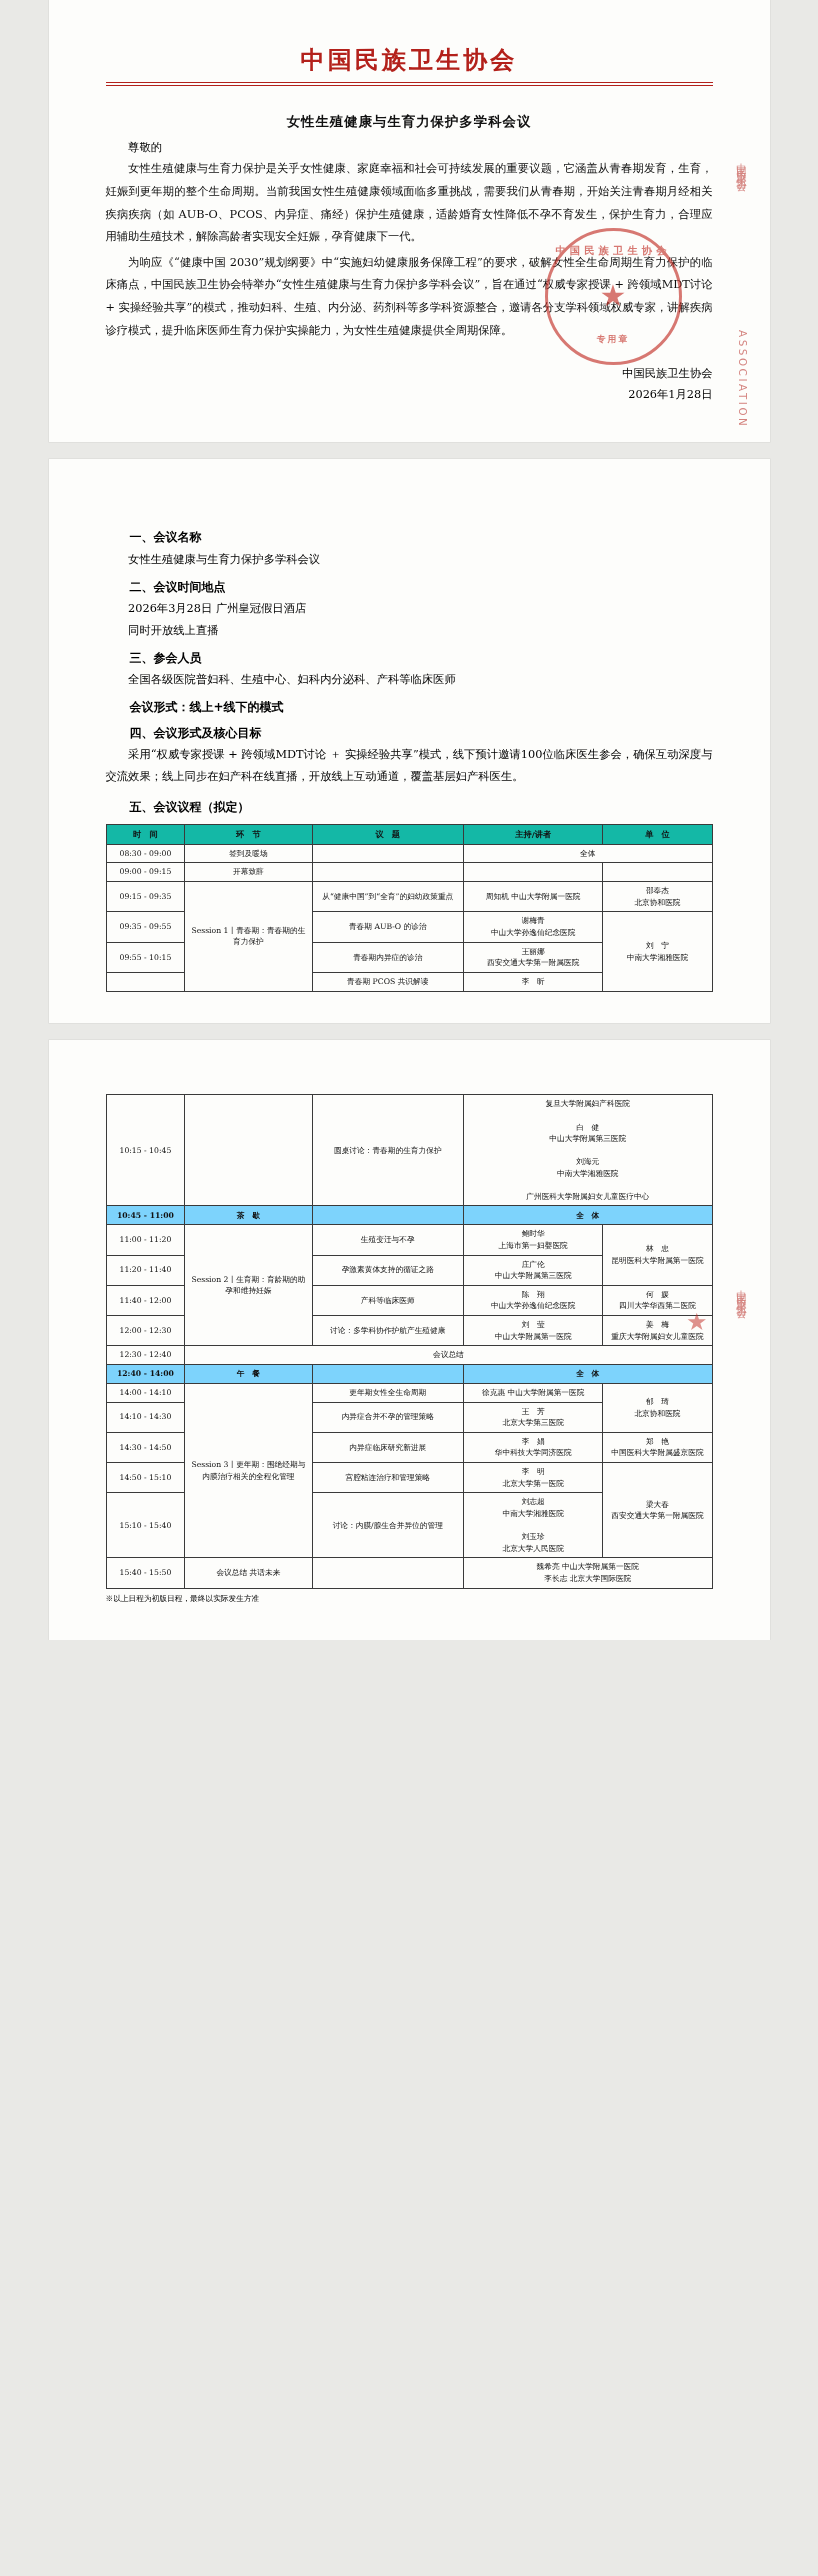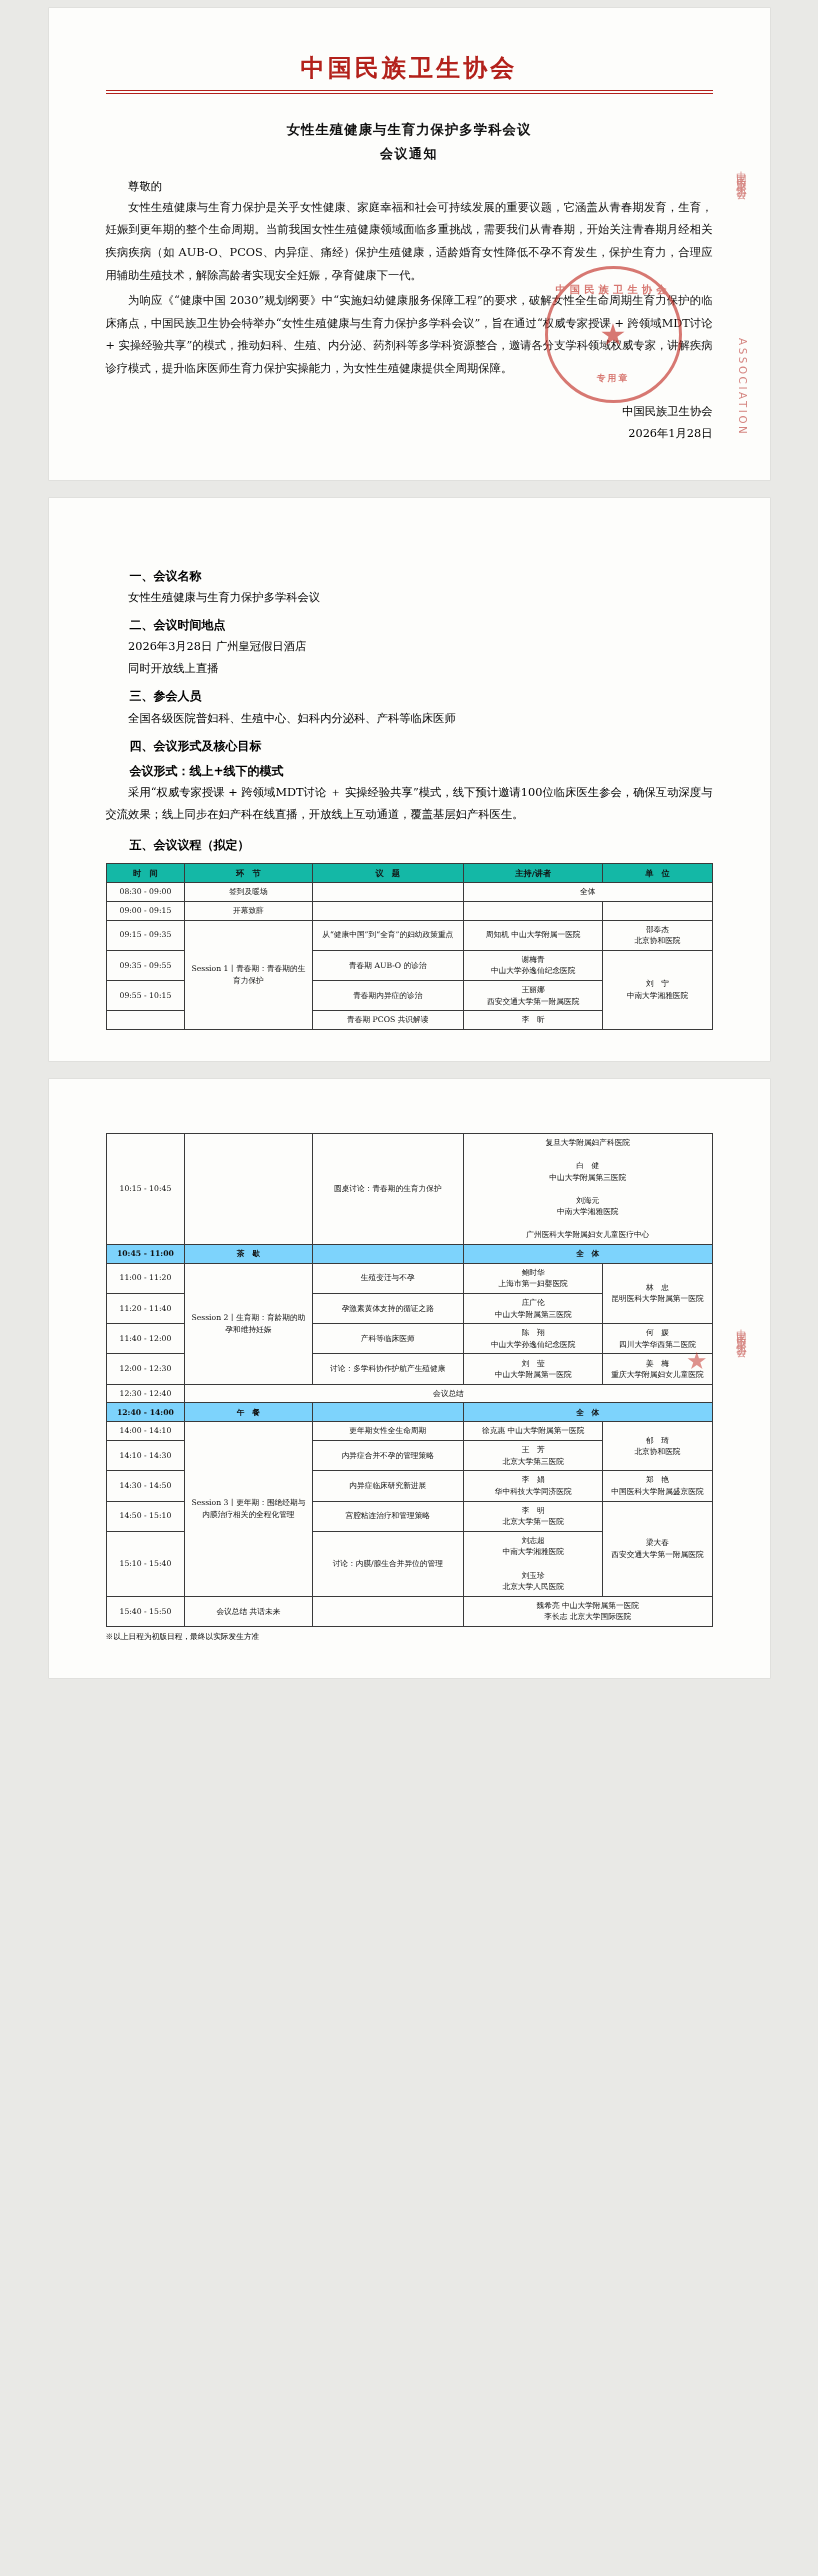--- a/index.html
+++ b/index.html
@@ -1,20 +1,20 @@
 <!DOCTYPE html>
 <html lang="zh" style="font-size:8.2px"><head>
 <meta charset="utf-8">
 <style>
   html,body{margin:0;padding:0;background:#e9e9e6;}
   body{font-family:"DejaVu Sans","Liberation Sans",sans-serif;}
   .page{
     width:818px;
     background:#e9e9e6;
-    margin:8px auto;
+    margin:0 auto;
     position:relative;
   }
   .sheet{
     background:#fdfdfb;
     margin:0 auto;
     position:relative;
     box-shadow:0 0 0 0.5px #d8d8d4;
   }
   
   #sheet1{width:721px;padding:31px 57px 36px 57px;box-sizing:border-box;margin-bottom:17.5px;}
@@ -164,21 +164,20 @@
 </head>
 <body>
 
 <div class="page">
 
   <div class="sheet" id="sheet1">
     <div class="org-title">中国民族卫生协会</div>
     <div class="org-rule"></div>
 
     <div class="doc-title">女性生殖健康与生育力保护多学科会议</div>
-    <div class="doc-subtitle">会议通知</div>
 
     <div class="salutation">尊敬的</div>
 
     <p class="para">女性生殖健康与生育力保护是关乎女性健康、家庭幸福和社会可持续发展的重要议题，它涵盖从青春期发育，生育，妊娠到更年期的整个生命周期。当前我国女性生殖健康领域面临多重挑战，需要我们从青春期，开始关注青春期月经相关疾病疾病（如 AUB-O、PCOS、内异症、痛经）保护生殖健康，适龄婚育女性降低不孕不育发生，保护生育力，合理应用辅助生殖技术，解除高龄者实现安全妊娠，孕育健康下一代。</p>
     <p class="para">为响应《“健康中国 2030”规划纲要》中“实施妇幼健康服务保障工程”的要求，破解女性全生命周期生育力保护的临床痛点，中国民族卫生协会特举办“女性生殖健康与生育力保护多学科会议”，旨在通过“权威专家授课 + 跨领域MDT讨论 + 实操经验共享”的模式，推动妇科、生殖、内分泌、药剂科等多学科资源整合，邀请各分支学科领域权威专家，讲解疾病诊疗模式，提升临床医师生育力保护实操能力，为女性生殖健康提供全周期保障。</p>
 
     <div class="side-stamp" style="right:20.6px;top:155px;">中国民族卫生协会</div>
     <div class="side-stamp" style="right:20.6px;top:330px;">ASSOCIATION</div>
 
     <div class="seal" id="seal1">
@@ -198,22 +197,22 @@
     <div class="sec-h">一、会议名称</div>
     <div class="sec-p">女性生殖健康与生育力保护多学科会议</div>
 
     <div class="sec-h">二、会议时间地点</div>
     <div class="sec-p">2026年3月28日    广州皇冠假日酒店</div>
     <div class="sec-p">同时开放线上直播</div>
 
     <div class="sec-h">三、参会人员</div>
     <div class="sec-p justify">全国各级医院普妇科、生殖中心、妇科内分泌科、产科等临床医师</div>
 
+    <div class="sec-h" style="font-weight:bold;">会议形式：线上+线下的模式</div>
     <div class="sec-h">四、会议形式及核心目标</div>
-    <div class="sec-h" style="font-weight:bold;">会议形式：线上+线下的模式</div>
     <div class="sec-p justify">采用“权威专家授课 + 跨领域MDT讨论 ＋ 实操经验共享”模式，线下预计邀请100位临床医生参会，确保互动深度与交流效果；线上同步在妇产科在线直播，开放线上互动通道，覆盖基层妇产科医生。</div>
 
     <div class="sec-h" style="margin-top:11.3px;">五、会议议程（拟定）</div>
 
     <table class="agenda">
       <colgroup>
         <col class="col-time">
           <col class="col-link">
           <col class="col-topic">
           <col class="col-speaker">

